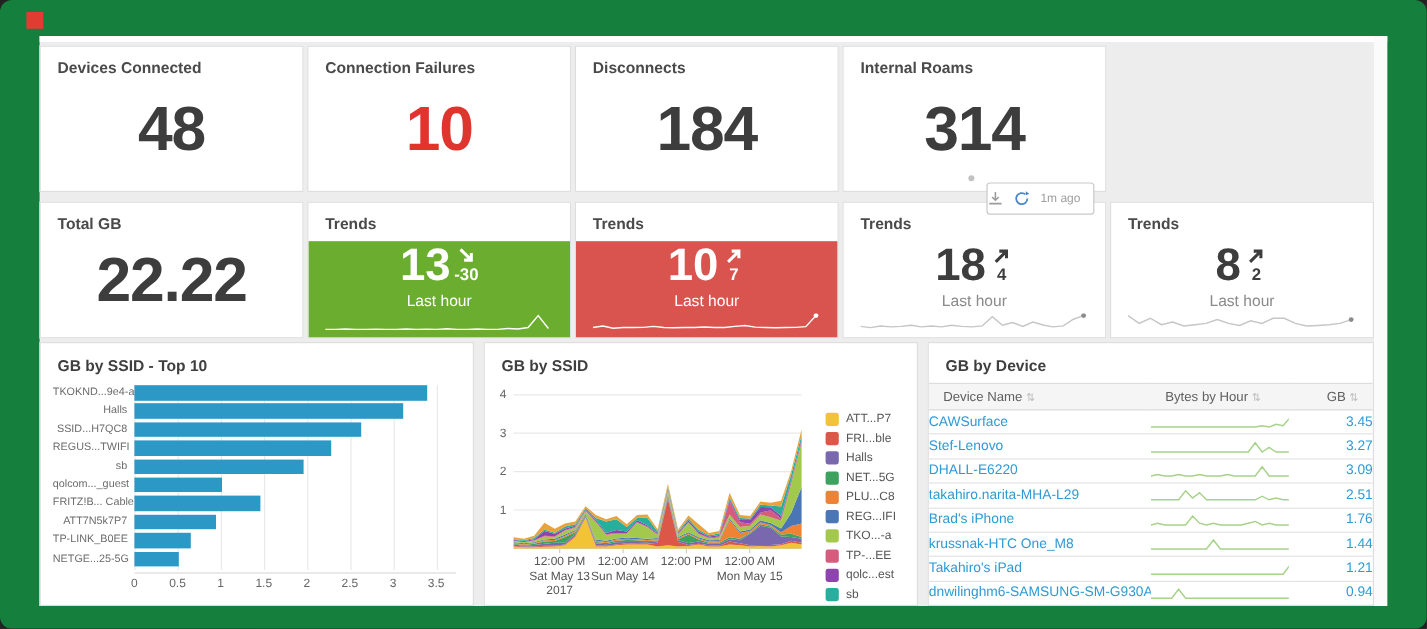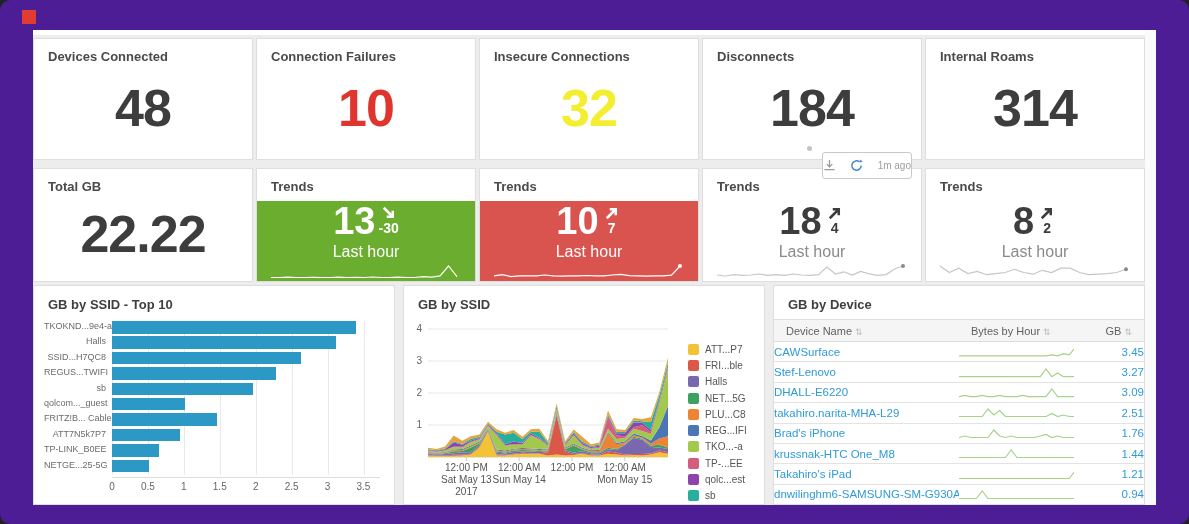--- a/index.html
+++ b/index.html
@@ -1,35 +1,35 @@
 <!DOCTYPE html>
 <html><head>
 <meta charset="utf-8">
 <style>
   html,body{margin:0;padding:0;background:#222;}
-  .frame{position:relative;width:1189px;height:524px;background:#4c1d95;border-radius:10px;overflow:hidden;
+  .frame{position:relative;width:1189px;height:524px;background:#15803d;border-radius:10px;overflow:hidden;
          font-family:"Liberation Sans",sans-serif;}
   .red-flag{position:absolute;left:22px;top:10px;width:14px;height:14px;background:#e03c31;}
   .page{position:absolute;left:33px;top:30px;width:1123px;height:475px;background:#ededed;}
   .page::before{content:"";position:absolute;left:0;top:0;width:100%;height:5px;background:#fff;}
   .page::after{content:"";position:absolute;right:0;top:0;width:11px;height:100%;background:#fbfbfb;}
   .grid{position:absolute;left:0;width:1112px;display:grid;grid-template-columns:repeat(5,1fr);gap:3px;z-index:1;}
   .row1{top:8px;height:122px;}
   .row2{top:138px;height:114px;}
   .card{background:#fff;border:1px solid #dedede;display:flex;flex-direction:column;overflow:hidden;}
   .card-label{font-size:13px;font-weight:700;color:#4a4a4a;padding:10px 14px 0 14px;flex:none;}
   .kpi-value{flex:1;display:flex;align-items:center;justify-content:center;font-size:52px;font-weight:700;
              color:#3d3d3d;letter-spacing:-1px;padding-bottom:8px;}
   .trend-body{flex:1;display:flex;flex-direction:column;align-items:center;justify-content:flex-start;margin-top:7px;}
   .trend-main{display:flex;align-items:flex-start;justify-content:center;gap:3px;margin-top:2px;}
   .trend-value{font-size:38px;font-weight:700;line-height:0.95;}
   .trend-col{display:flex;flex-direction:column;align-items:center;margin-top:1px;}
   .trend-arrow{width:20px;height:18px;}
   .trend-delta{font-size:14px;font-weight:700;line-height:1;margin-top:-1px;}
-  .trend-sub{font-size:16px;margin:4px 0 2px 0;}
+  .trend-sub{font-size:13px;margin:4px 0 2px 0;}
   .trend-spark{margin-top:1px;margin-bottom:4px;flex:none;}
   .bottom{position:absolute;left:0;top:255px;width:1112px;height:220px;display:grid;
           grid-template-columns:362px 362px 1fr;gap:8px;z-index:1;}
   .panel{background:#fff;border:1px solid #dedede;overflow:hidden;position:relative;}
   .panel-title{font-size:13px;font-weight:700;color:#3f3f3f;padding:11px 14px 7px 14px;}
   
   #bar-chart{position:relative;height:178px;margin:2px 12px 0 10px;}
   .bar-gridlayer{position:absolute;left:68px;top:0;width:268px;height:154px;}
   .bar-gridline{position:absolute;top:0;bottom:0;width:1px;background:#e9e9e9;}
   .bar-rows{position:relative;}
@@ -52,43 +52,39 @@
   #device-table th.gb-col{text-align:right;padding-right:12px;}
   .sort-glyph{color:#bdbdbd;font-size:9px;margin-left:3px;}
   #device-table td{height:19.4px;border-bottom:1px solid #e3e3e3;font-size:11.5px;color:#2f9bd6;
      padding:0;white-space:nowrap;overflow:hidden;}
   td.name-cell{padding-left:12px;}
   td.gb-cell{text-align:right;padding-right:12px;}
   td.spark-cell svg{display:block;margin:2px auto 0 auto;}
   
   .dot{position:absolute;left:774px;top:116px;width:5px;height:5px;border-radius:50%;background:#c2c2c2;z-index:3;}
   .hover-toolbar{position:absolute;left:789px;top:122px;width:88px;height:25px;background:#fff;
-     border:1px solid #c9c9c9;border-radius:3px;display:flex;align-items:center;justify-content:space-between;
+     border:1px solid #c9c9c9;border-radius:3px;display:flex;align-items:center;justify-content:flex-start;
      gap:9px;z-index:3;}
   .toolbar-time{font-size:10px;color:#9e9e9e;}
 </style>
 </head>
 <body>
 
 <div class="frame">
   <div class="red-flag"></div>
   <div class="page">
 
     <div class="grid row1">
       <div class="card">
         <div class="card-label">Devices Connected</div>
         <div class="kpi-value" style="color: rgb(61, 61, 61);">48</div>
       </div>
       <div class="card">
         <div class="card-label">Connection Failures</div>
         <div class="kpi-value" style="color: rgb(224, 53, 47);">10</div>
-      </div>
-      <div class="card">
-        <div class="card-label">Insecure Connections</div>
-        <div class="kpi-value" style="color: rgb(243, 238, 48);">32</div>
       </div>
       <div class="card">
         <div class="card-label">Disconnects</div>
         <div class="kpi-value" style="color: rgb(61, 61, 61);">184</div>
       </div>
       <div class="card">
         <div class="card-label">Internal Roams</div>
         <div class="kpi-value" style="color: rgb(61, 61, 61);">314</div>
       </div>
     </div>

